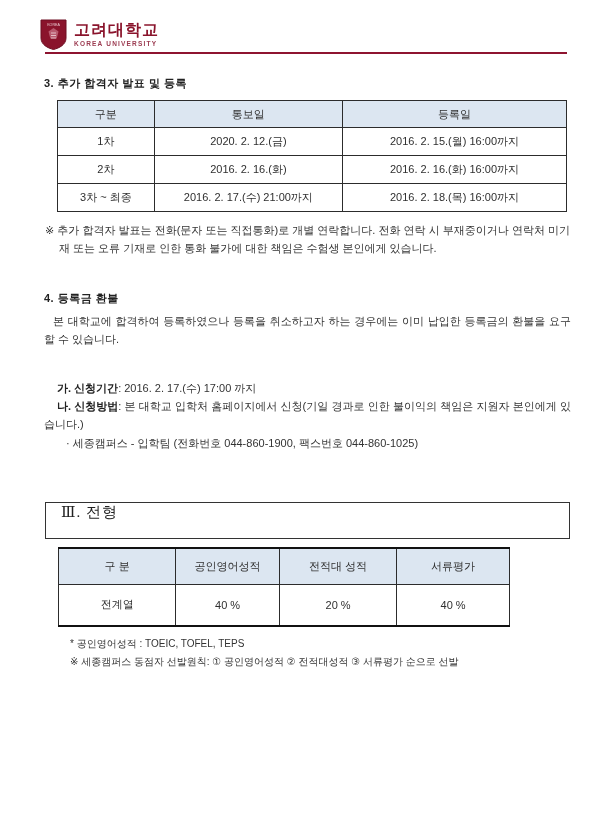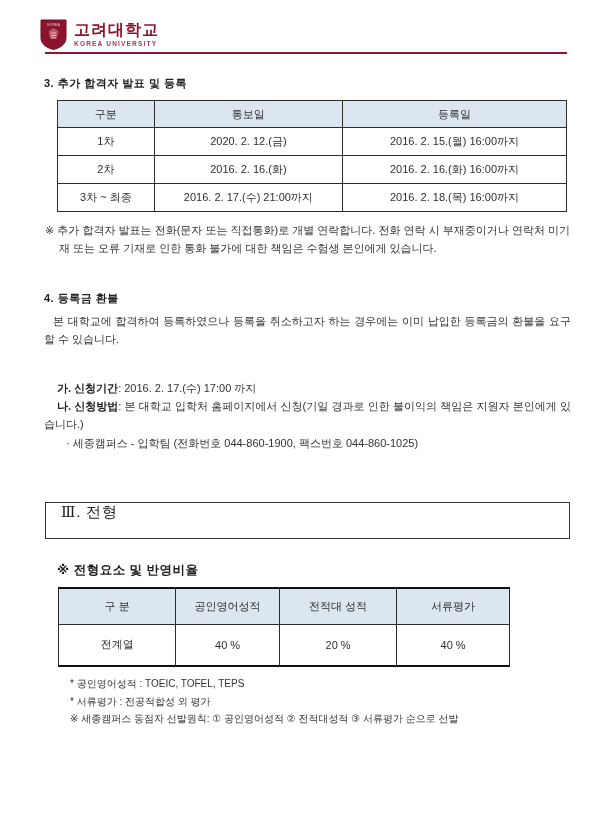--- a/index.html
+++ b/index.html
@@ -162,21 +162,20 @@
   <div class="para body-para">본 대학교에 합격하여 등록하였으나 등록을 취소하고자 하는 경우에는 이미 납입한 등록금의 환불을 요구할 수 있습니다.</div>
 
   <div class="para sub-item first"><b>가. 신청기간</b><span>: 2016. 2. 17.(수) 17:00 까지</span></div>
   <div class="para sub-item"><b>나. 신청방법</b><span>: 본 대학교 입학처 홈페이지에서 신청(기일 경과로 인한 불이익의 책임은 지원자 본인에게 있습니다.)</span></div>
   <div class="contact-line">· 세종캠퍼스 - 입학팀 (전화번호 044-860-1900, 팩스번호 044-860-1025)</div>
 
   <div class="roman-box">
     <span>Ⅲ. 전형</span>
   </div>
 
-  <div class="sub-heading">※  전형요소 및 반영비율</div>
 
   <table class="table2">
     <colgroup>
         <col class="t2c1">
         <col class="t2c2">
         <col class="t2c3">
         <col class="t2c4">
       </colgroup>
     <tbody>
         <tr>
@@ -189,17 +188,16 @@
       <td>전계열</td>
       <td>40 %</td>
       <td>20 %</td>
       <td>40 %</td>
     </tr>
   </tbody>
     </table>
 
   <div class="footnotes">
     <div class="footnote">* 공인영어성적 : TOEIC, TOFEL, TEPS</div>
-    <div class="footnote">* 서류평가 : 전공적합성 외 평가</div>
     <div class="footnote">※ 세종캠퍼스 동점자 선발원칙: ① 공인영어성적  ② 전적대성적  ③ 서류평가 순으로 선발</div>
   </div>
 
 </div>
 
 </body></html>

